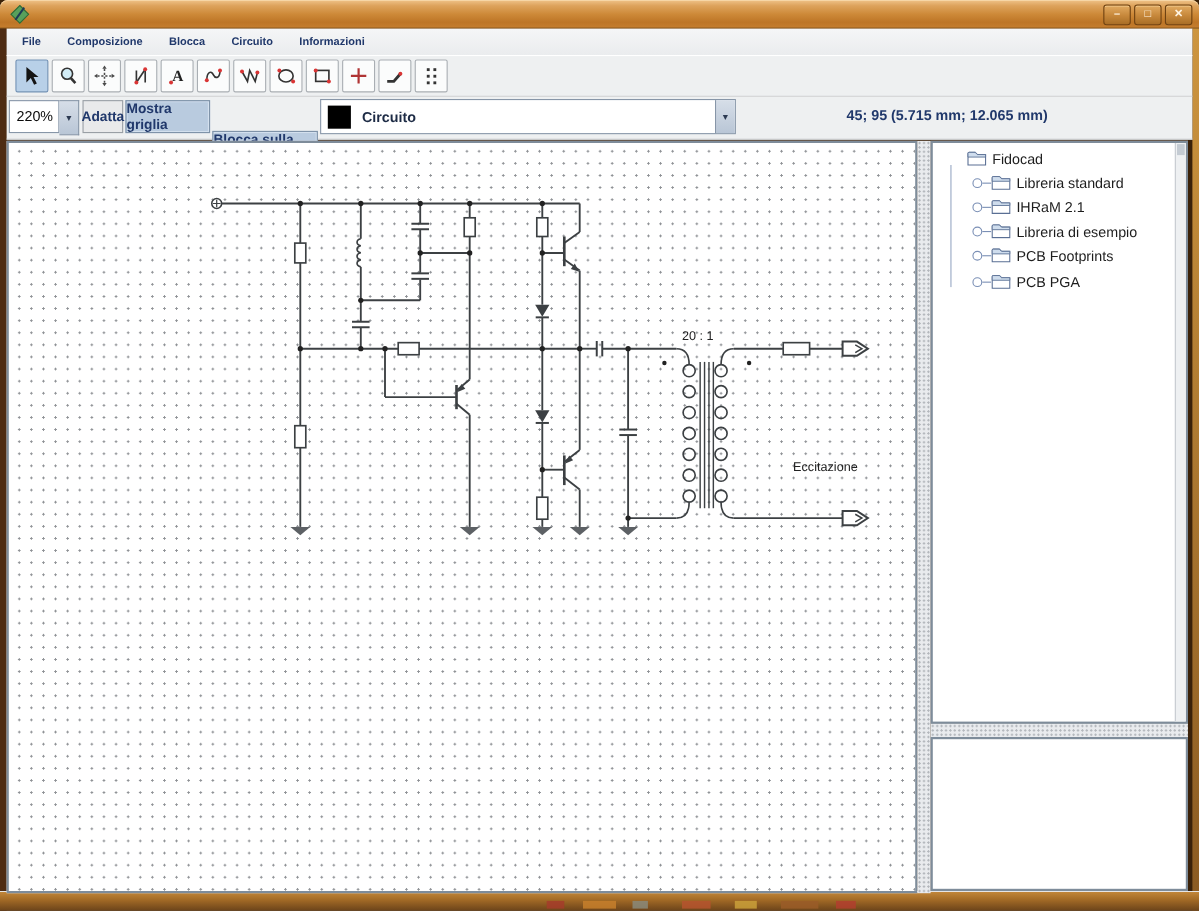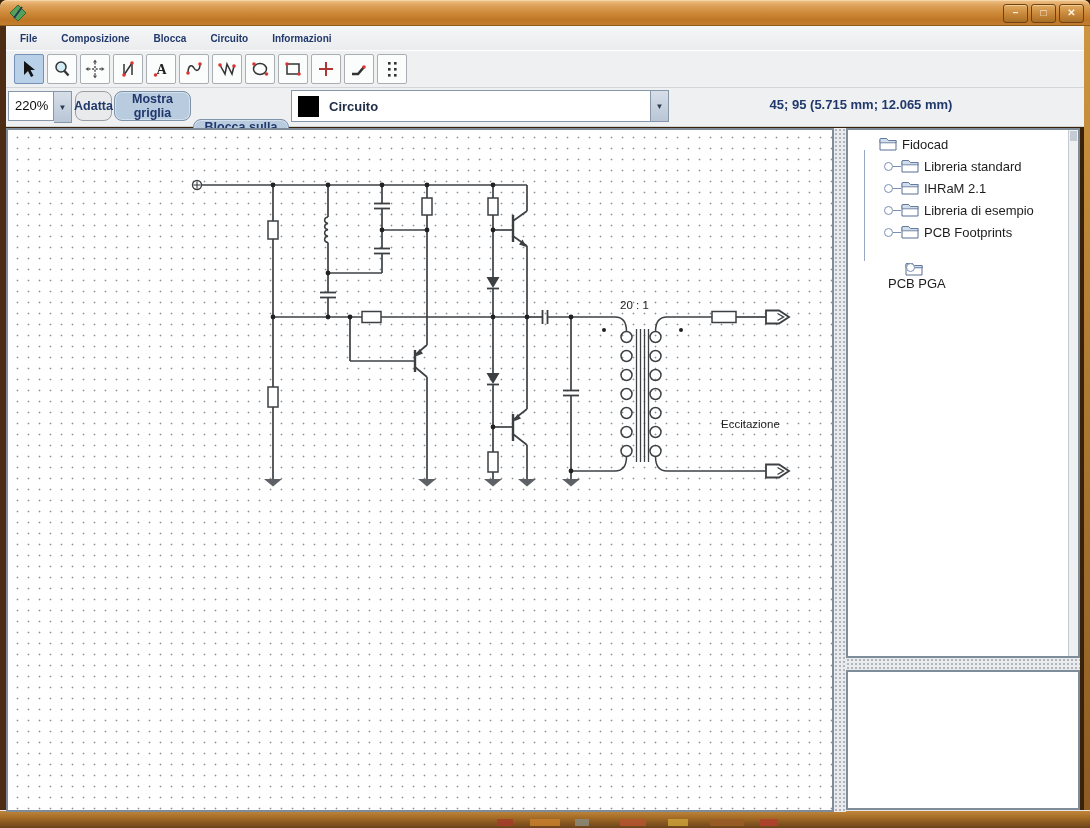--- a/index.html
+++ b/index.html
@@ -65,27 +65,26 @@
     font-size:13px;color:#0b0b0b;padding:6px 0 0 6px;box-sizing:border-box;height:30px;
   }
   .combo-arrow{
     width:17px;height:30px;background:linear-gradient(180deg,#d6dee8,#b9c6d6);
     border:1px solid #8796a8;border-left:none;display:flex;align-items:center;justify-content:center;
     font-size:8px;color:#2c3a52;
   }
   .btn{
     position:absolute;top:3px;height:30px;box-sizing:border-box;
     font-size:12.5px;font-weight:bold;color:#20386b;
-    display:flex;align-items:center;justify-content:center;border-radius:8px;
+    display:flex;align-items:center;justify-content:center;
   }
   .btn-plain{background:#e9eaeb;border:1px solid #999fa5;}
   .btn-toggled{
     background:#b9cbdf;border:1px solid #7f93a9;
     box-shadow:inset 0 0 0 1px #d3e0ee;
-    text-align:center;
   }
   .layer-combo{
     position:absolute;left:285px;top:2px;width:378px;height:32px;box-sizing:border-box;
     background:#ffffff;border:1px solid #8796a8;display:flex;align-items:center;
   }
   .layer-swatch{width:21px;height:21px;background:#000;margin:0 10px 0 6px;}
   .layer-label{font-size:13px;font-weight:bold;color:#1d2b45;}
   .layer-combo .combo-arrow{position:absolute;right:0;top:0;height:30px;border:none;border-left:1px solid #8796a8;}
   .coords{
     position:absolute;left:690px;top:9px;width:330px;text-align:center;
@@ -471,21 +470,21 @@
       <span class="label">Libreria di esempio</span>
     </div>
     <div class="tree-row" style="left:8px;top:92px;">
       <span class="handle"></span>
       <svg class="folder-ic" viewBox="0 0 18 14">
         <path d="M1,13 L1,2.5 Q1,1.5 2,1.5 L7.5,1.5 L9.5,3.5 L17,3.5 L17,13 Z" fill="#fff" stroke="#5a6f94"></path>
         <path d="M1,5.8 L17,5.8 L17,3.5 L9.5,3.5 L7.5,1.5 L2,1.5 Q1,1.5 1,2.5 Z" fill="#cfdded" stroke="#5a6f94" stroke-width="0.8"></path>
       </svg>
       <span class="label">PCB Footprints</span>
     </div>
-    <div class="tree-row" style="left:8px;top:132px;flex-direction:column;">
+    <div class="tree-row" style="left:8px;top:116px;">
       <span class="handle"></span>
       <svg class="folder-ic" viewBox="0 0 18 14">
         <path d="M1,13 L1,2.5 Q1,1.5 2,1.5 L7.5,1.5 L9.5,3.5 L17,3.5 L17,13 Z" fill="#fff" stroke="#5a6f94"></path>
         <path d="M1,5.8 L17,5.8 L17,3.5 L9.5,3.5 L7.5,1.5 L2,1.5 Q1,1.5 1,2.5 Z" fill="#cfdded" stroke="#5a6f94" stroke-width="0.8"></path>
       </svg>
       <span class="label">PCB PGA</span>
     </div>
   </div>
   <div class="tree-scroll">
     <div class="thumb"></div>

